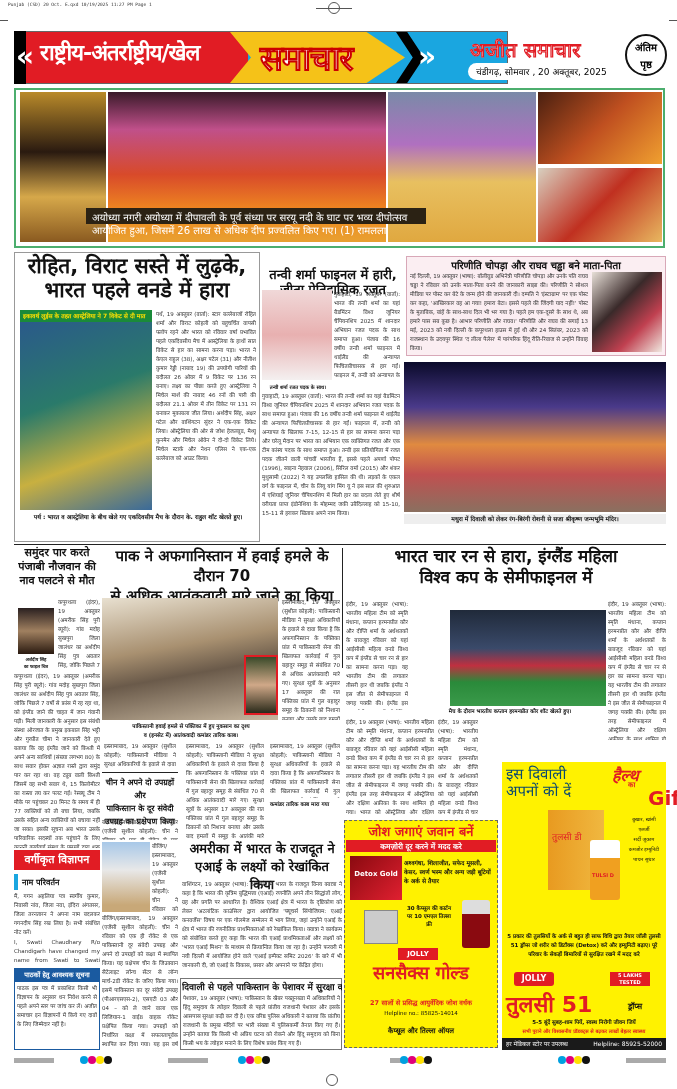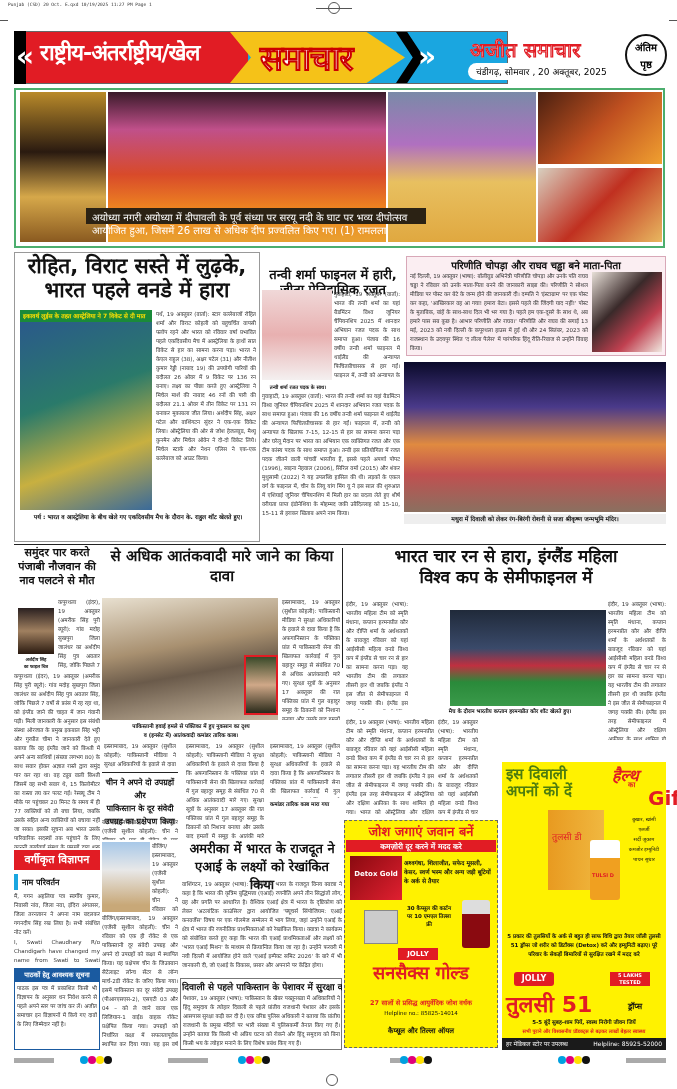--- a/index.html
+++ b/index.html
@@ -111,20 +111,21 @@
 
 <div class="abs classified-head" style="left:14px;top:850px;width:86px;height:20px;font-size:11px;line-height:20px;">वर्गीकृत विज्ञापन</div>
 <div class="abs" style="left:14px;top:874px;width:86px;height:16px;border-left:4px solid #1aa6e0;font-size:8px;font-weight:bold;padding:2px 4px;">नाम परिवर्तन</div>
 <div class="abs txt" style="left:14px;top:892px;width:86px;height:44px;">मैं, गगन अहलिया पत्र स्वर्गीय कुमार, निवासी नांव, जिला नवा, इंदिरा अंगतसर, जिला तरनतारन ने अपना नाम बदलकर गगनदीप सिंह रख लिया है। सभी संबंधित नोट करें।</div>
 <div class="abs txt" style="left:14px;top:938px;width:86px;height:28px;">I, Swati Chaudhary R/o Chandigarh have changed my name from Swati to Swati Chaudhary. Concerned please note.</div>
 <div class="abs" style="left:14px;top:968px;width:86px;height:82px;border:1px solid #1a5aa0;"></div>
 <div class="abs" style="left:14px;top:968px;width:86px;height:14px;background:#1a5aa0;color:#fff;font-size:6.5px;font-weight:bold;text-align:center;line-height:14px;">पाठकों हेतु आवश्यक सूचना</div>
 <div class="abs txt" style="left:17px;top:984px;width:80px;height:62px;">पाठक इस पत्र में प्रकाशित किसी भी विज्ञापन के अनुसार धन निवेश करने से पहले अपने स्तर पर जांच कर लें। अजीत समाचार इन विज्ञापनों में किये गए दावों के लिए जिम्मेदार नहीं है।</div>
 
 <div class="abs hl" style="left:104px;top:546px;width:236px;font-size:15px;line-height:20px;">
+  <div>पाक ने अफगानिस्तान में हवाई हमले के दौरान 70</div>
   <div>से अधिक आतंकवादी मारे जाने का किया दावा</div>
 </div>
 <div class="abs" style="left:102px;top:598px;width:176px;height:122px;background:linear-gradient(170deg,#e8e0d0,#a89070 40%,#6a5a4a 60%,#c8b8a0);"></div>
 <div class="abs" style="left:244px;top:655px;width:34px;height:60px;background:linear-gradient(180deg,#3a4a2a,#d0a888 50%,#2a2a1a);border:2px solid #e11c24;"></div>
 <div class="abs cap" style="left:102px;top:722px;width:178px;font-size:5.5px;line-height:9px;">
   <div>पाकिस्तानी हवाई हमले से पक्तिका में हुए नुकसान का दृश्य</div>
   <div>व (इनसेट में) आतंकवादी कमांडर तारिक काब।</div>
 </div>
 <div class="abs txt" style="left:282px;top:598px;width:58px;height:122px;">इस्लामाबाद, 19 अक्तूबर (सुशील कोहली): पाकिस्तानी मीडिया ने सुरक्षा अधिकारियों के हवाले से दावा किया है कि अफगानिस्तान के पक्तिका प्रांत में पाकिस्तानी सेना की खिलाफत कार्रवाई में गुल बहादुर समूह से संबंधित 70 से अधिक आतंकवादी मारे गए। सुरक्षा सूत्रों के अनुसार 17 अक्तूबर की रात पक्तिका प्रांत में गुल बहादुर समूह के ठिकानों को निशाना बनाया और उसके बाद हमलों में समूह के आतंकी मारे गए। अफगानिस्तान द्वारा पाक की सीमा में घुसपैठ कर चल रहे हमलों के जवाब में की गई कार्रवाई में कई आतंकवादी ठिकाने नष्ट हुए।</div>
 <div class="abs txt" style="left:104px;top:742px;width:72px;height:28px;">इस्लामाबाद, 19 अक्तूबर (सुशील कोहली): पाकिस्तानी मीडिया ने सुरक्षा अधिकारियों के हवाले से दावा किया है कि अफगानिस्तान के पक्तिका प्रांत में पाकिस्तानी सेना की खिलाफत कार्रवाई में गुल बहादुर समूह से संबंधित 70 से अधिक आतंकवादी मारे गए। सुरक्षा सूत्रों के अनुसार 17 अक्तूबर की रात पक्तिका प्रांत में गुल बहादुर समूह के ठिकानों को निशाना बनाया और उसके बाद हमलों में समूह के आतंकी मारे गए। अफगानिस्तान द्वारा पाक की सीमा में घुसपैठ कर चल रहे हमलों के जवाब में की गई कार्रवाई में कई आतंकवादी ठिकाने नष्ट हुए।</div>
@@ -176,21 +177,21 @@
 <div class="abs" style="left:364px;top:910px;width:34px;height:34px;background:#ccc;border:1px solid #888;"></div>
 <div class="abs" style="left:404px;top:904px;width:50px;font-size:5.5px;line-height:8px;font-weight:bold;text-align:center;">30 कैप्सूल की कार्टन पर 10 एमएल तिल्ला फ्री</div>
 <div class="abs" style="left:462px;top:900px;width:28px;height:48px;background:linear-gradient(180deg,#ddd 0 30%,#8a0a10 30%);border-radius:3px;"></div>
 <div class="abs" style="left:398px;top:948px;width:40px;height:12px;background:#e11c24;color:#fff;font-size:7px;font-weight:bold;text-align:center;line-height:12px;">JOLLY</div>
 <div class="abs" style="left:346px;top:960px;width:150px;font-size:18px;font-weight:bold;color:#e11c24;text-align:center;">सनसैक्स गोल्ड</div>
 <div class="abs" style="left:346px;top:986px;width:150px;font-size:7px;font-weight:bold;text-align:center;margin-top:40px;">कैप्सूल और तिल्ला ऑयल</div>
 <div class="abs" style="left:346px;top:998px;width:150px;font-size:6.5px;font-weight:bold;color:#e11c24;text-align:center;">27 सालों से प्रसिद्ध आयुर्वेदिक जोश वर्धक</div>
 <div class="abs" style="left:346px;top:1010px;width:150px;font-size:5.5px;text-align:center;">Helpline no.: 85825-14014</div>
 
 <div class="abs ad-yellow" style="left:502px;top:762px;width:164px;height:288px;"></div>
-<div class="abs" style="left:506px;top:766px;width:100px;font-size:15px;font-weight:bold;color:#4d7c0f;line-height:17px;">
+<div class="abs" style="left:506px;top:766px;width:100px;font-size:15px;font-weight:normal;color:#0c4a6e;line-height:17px;">
   <div>इस दिवाली</div>
   <div>अपनों को दें</div>
 </div>
 <div class="abs" style="left:612px;top:764px;font-size:16px;font-weight:bold;font-style:italic;color:#e11c24;">हैल्थ</div>
 <div class="abs" style="left:628px;top:780px;font-size:7px;color:#e11c24;font-weight:bold;">का</div>
 <div class="abs" style="left:608px;top:786px;font-size:20px;font-weight:bold;color:#e11c24;margin-left:40px;">Gift</div>
 <div class="abs" style="left:548px;top:810px;width:56px;height:80px;background:linear-gradient(90deg,#e89a20,#f0b840);"></div>
 <div class="abs" style="left:552px;top:830px;font-size:9px;font-weight:normal;color:#e11c24;">तुलसी डी</div>
 <div class="abs" style="left:590px;top:840px;width:30px;height:60px;background:linear-gradient(180deg,#fff 0 30%,#f0a020 30%);border-radius:3px;"></div>
 <div class="abs" style="left:592px;top:872px;font-size:5px;font-weight:bold;color:#e11c24;">TULSI D</div>

